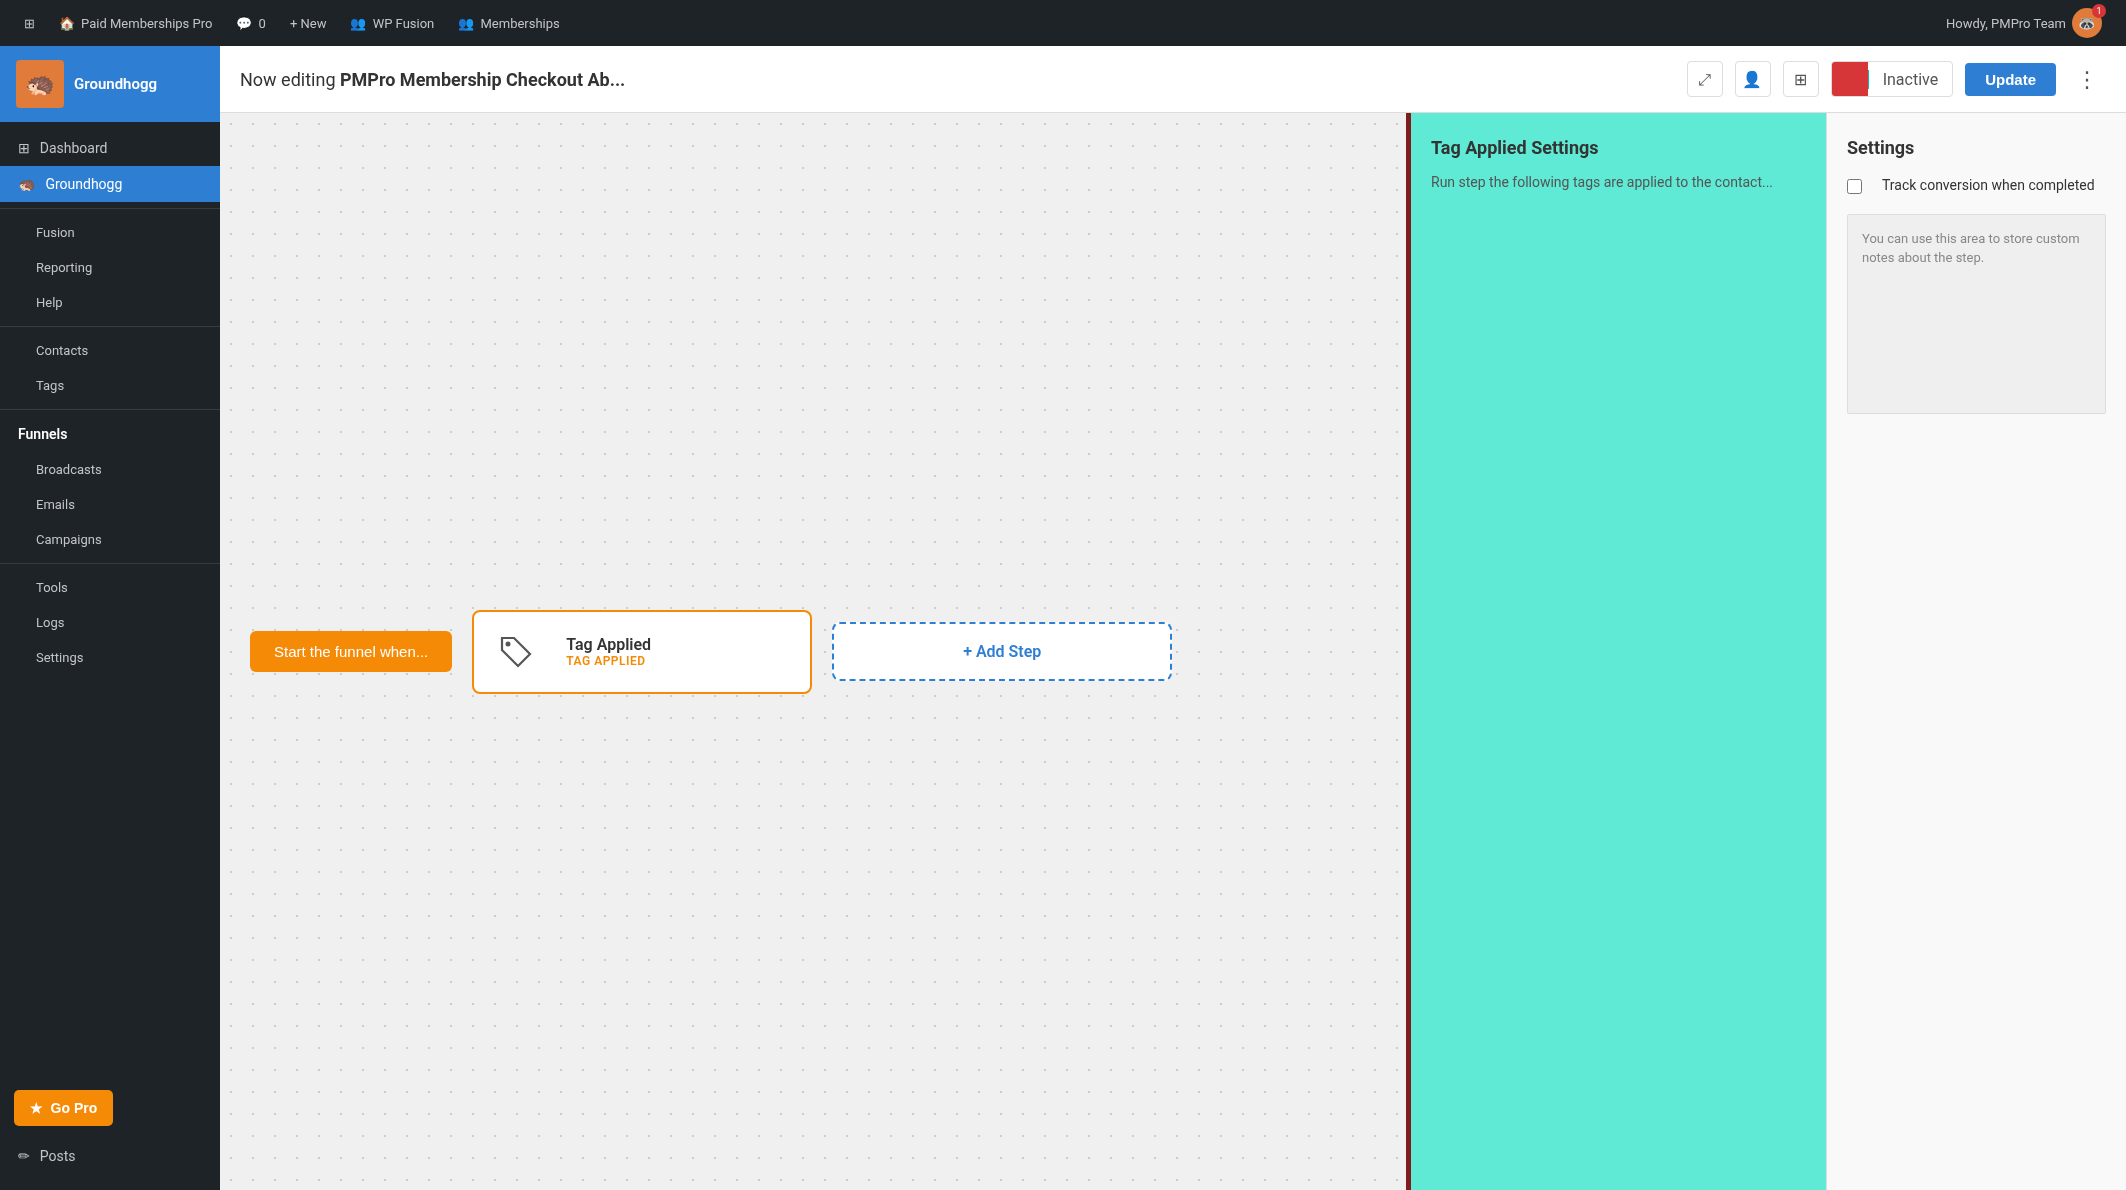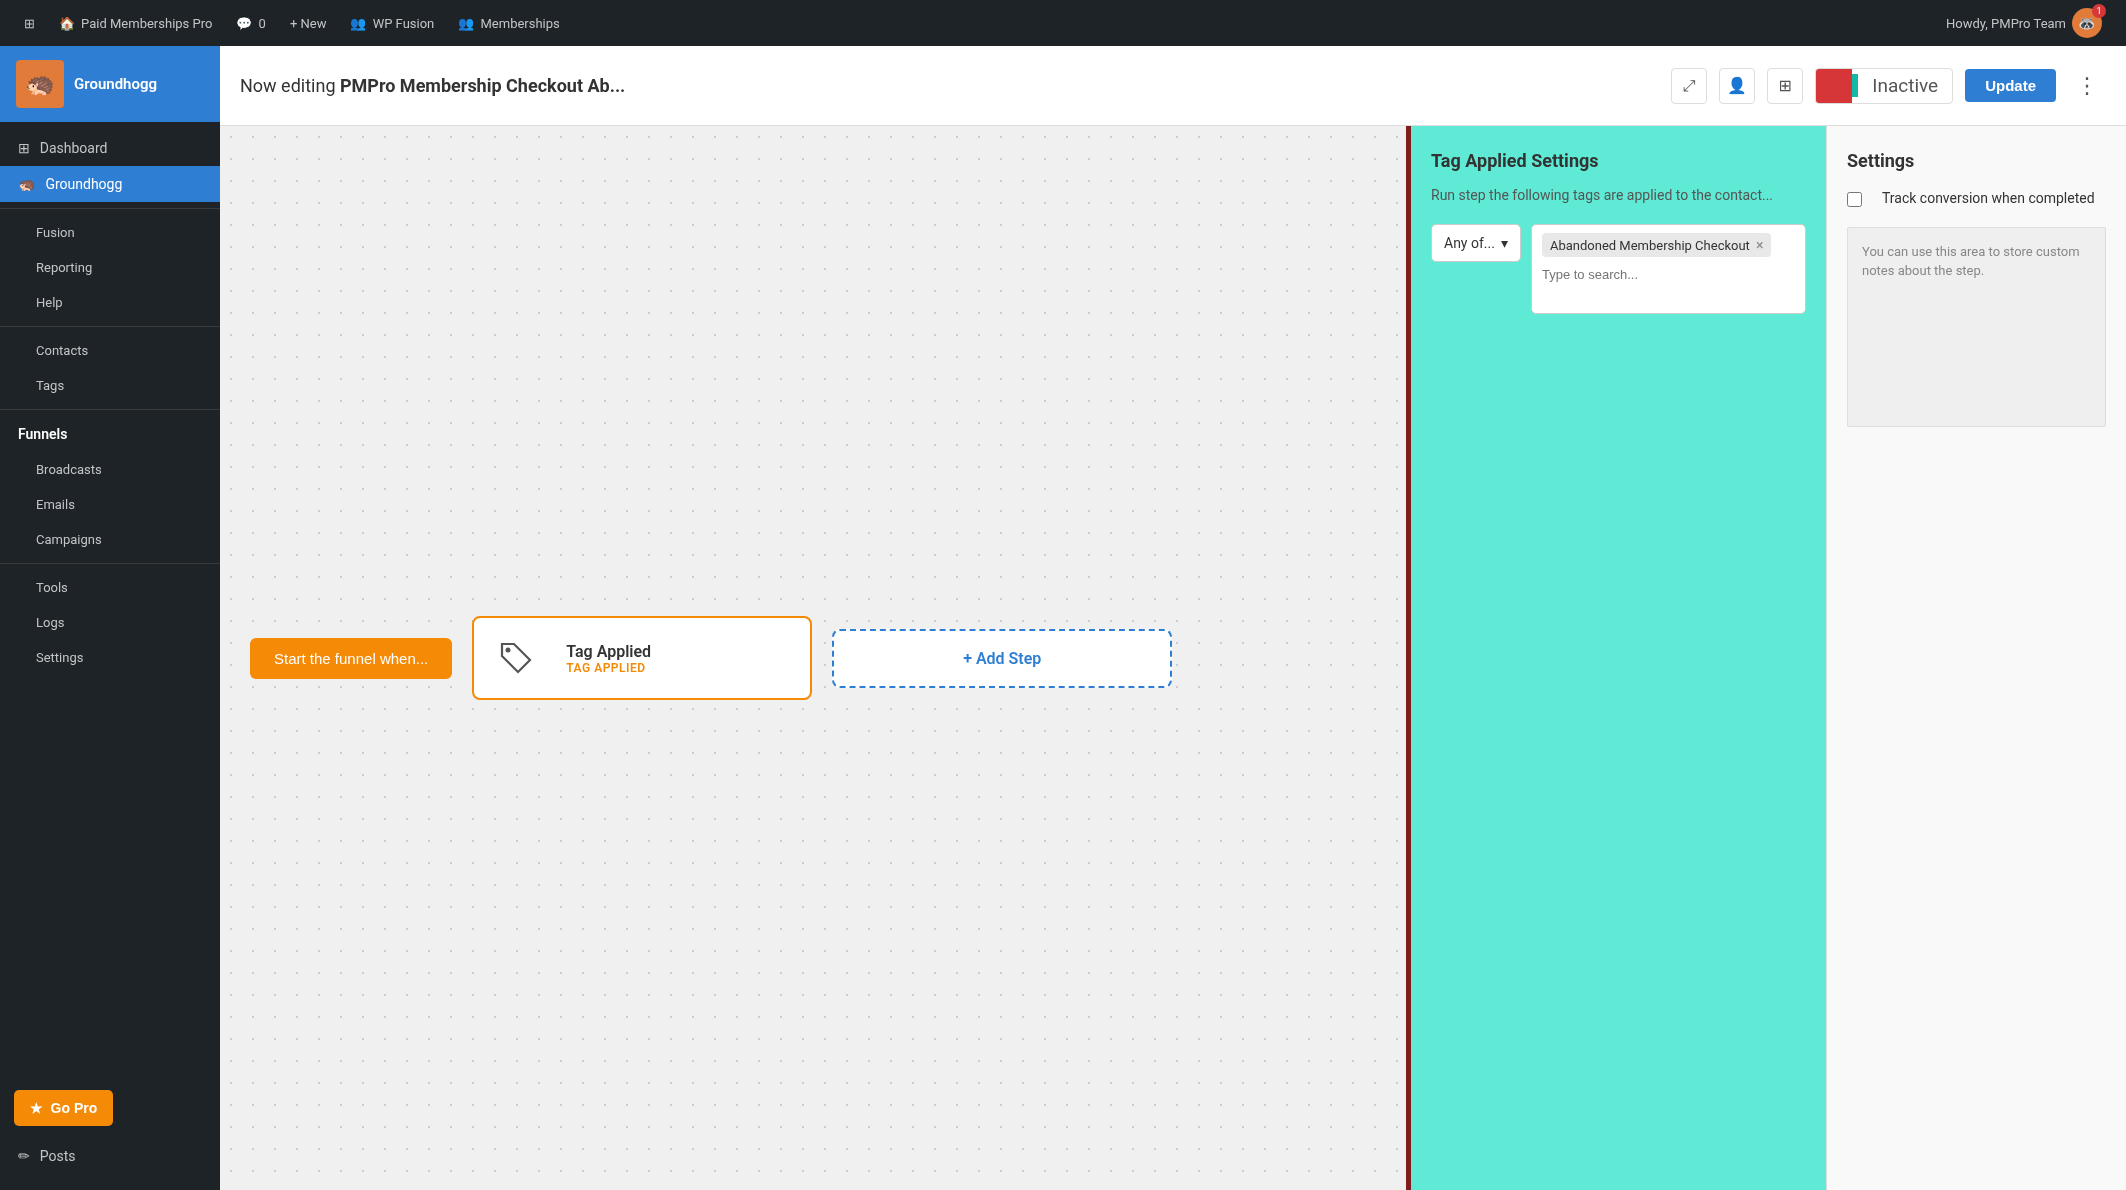--- a/index.html
+++ b/index.html
@@ -69,36 +69,36 @@
     }
     .sidebar-bottom { padding-bottom: 16px; }
 
     
     #main { flex: 1; display: flex; flex-direction: column; }
 
     
     #editor-bar {
       background: #fff; border-bottom: 1px solid #ddd;
       display: flex; align-items: center; padding: 0 20px;
-      height: 80px; gap: 12px;
+      height: 67px; gap: 12px;
     }
     .editor-title { font-size: 18px; color: #333; flex: 1; }
     .editor-title strong { font-weight: 700; }
     .editor-icon-btn {
       width: 36px; height: 36px; border-radius: 4px;
       border: 1px solid #ddd; background: #fff;
       display: flex; align-items: center; justify-content: center;
       cursor: pointer; font-size: 16px; color: #555;
     }
     .status-badge {
       display: flex; align-items: center; gap: 0;
       border: 1px solid #ddd; border-radius: 4px; overflow: hidden; height: 36px;
     }
     .status-color { width: 36px; height: 36px; background: #d63638; }
-    .status-label { padding: 0 14px; font-size: 19px; color: #555; border-left: 6px solid #14b8a6; }
+    .status-label { padding: 0 14px; font-size: 16px; color: #555; border-left: 1px solid #14b8a6; }
     .update-btn {
       background: #2e7fd4; color: white; border: none; border-radius: 4px;
       padding: 8px 20px; font-size: 15px; font-weight: 600; cursor: pointer;
     }
     .more-btn { font-size: 22px; color: #555; cursor: pointer; padding: 4px 8px; }
 
     
     #editor-area {
       flex: 1; display: flex; gap: 0;
       background: #f0f0f1;
@@ -355,33 +355,20 @@
         </div>
         <div class="add-step-btn">
           <span>+ Add Step</span>
         </div>
       </div>
 
       <div id="settings-panel">
         <div class="panel-title">Tag Applied Settings</div>
         <div class="panel-description">Run step the following tags are applied to the contact...</div>
 
-        <div class="tag-filter-row">
-          <div class="any-of-select">
-            <span>Any of...</span>
-            <span>▾</span>
-          </div>
-          <div class="tags-container">
-            <div class="tag-chip">
-              <span>Abandoned Membership Checkout</span>
-              <span class="tag-chip-remove">×</span>
-            </div>
-            <input class="tag-search-input" type="text" placeholder="Type to search..." style="">
-          </div>
-        </div>
       </div>
 
       <div id="right-settings">
         <div class="right-settings-title">Settings</div>
         <div class="checkbox-row">
           <input type="checkbox" style="">
           <label class="checkbox-label">Track conversion when completed</label>
         </div>
         <div class="notes-area">
           <span>You can use this area to store custom notes about the step.</span>

